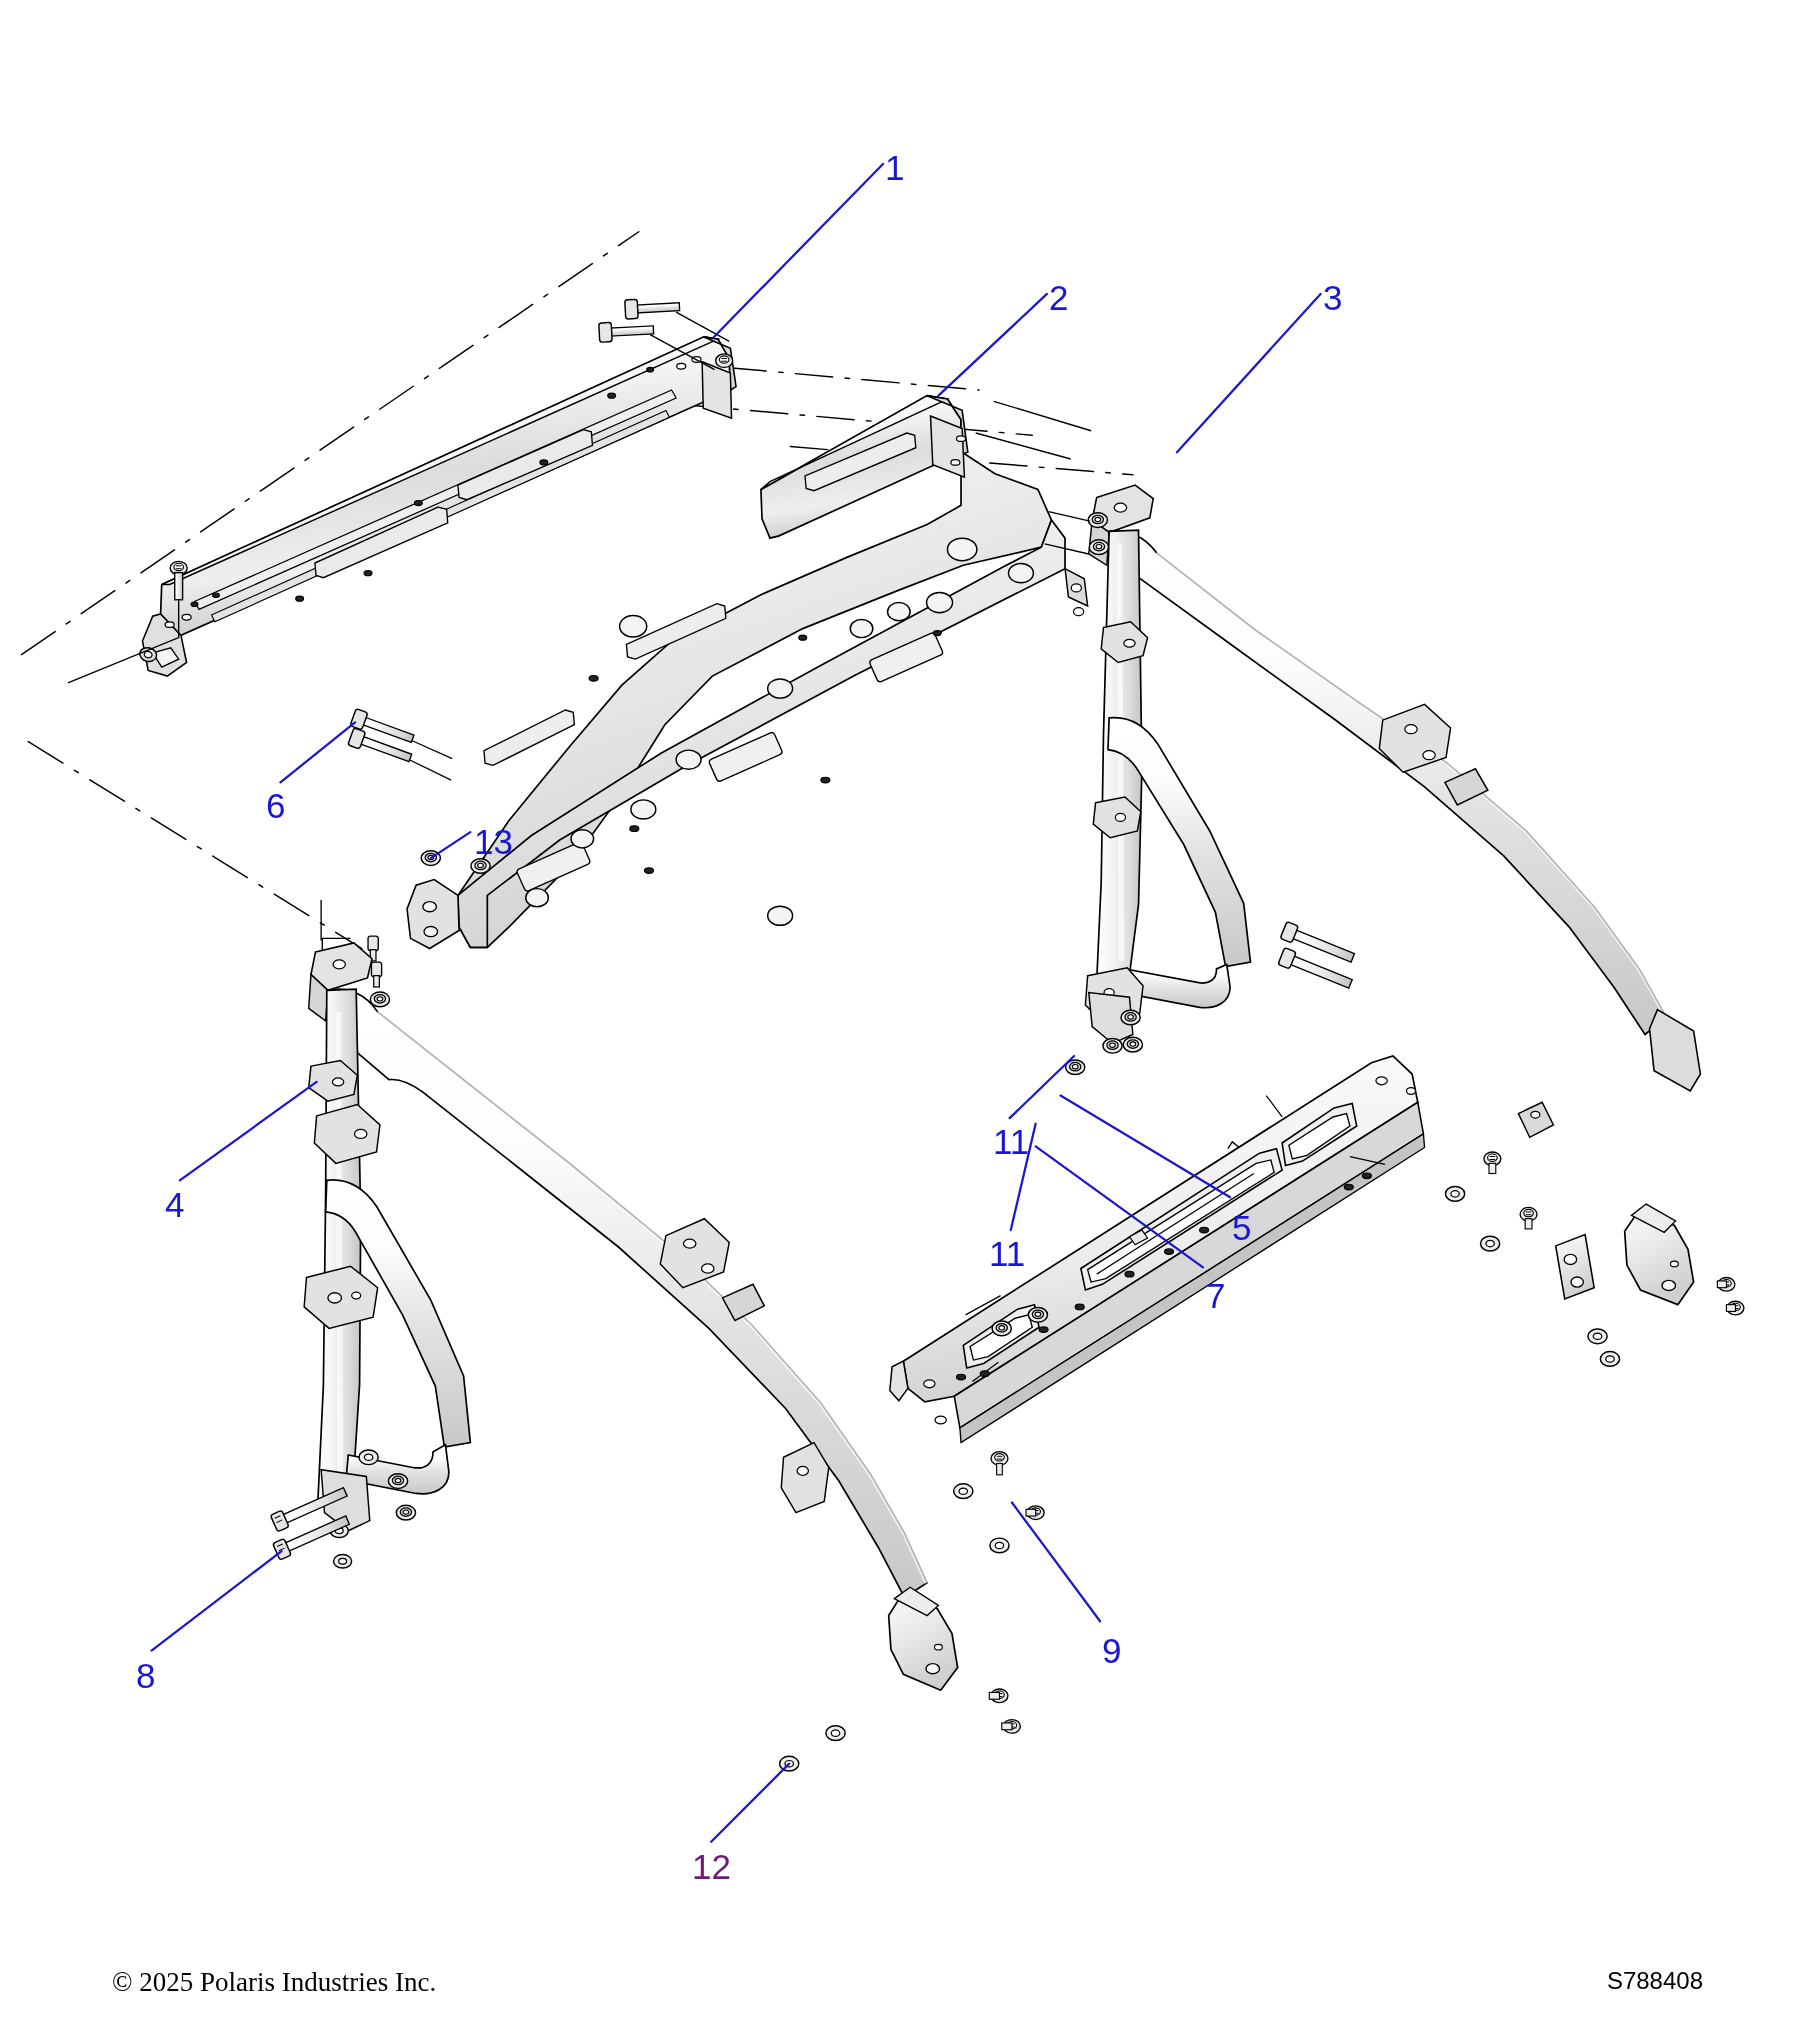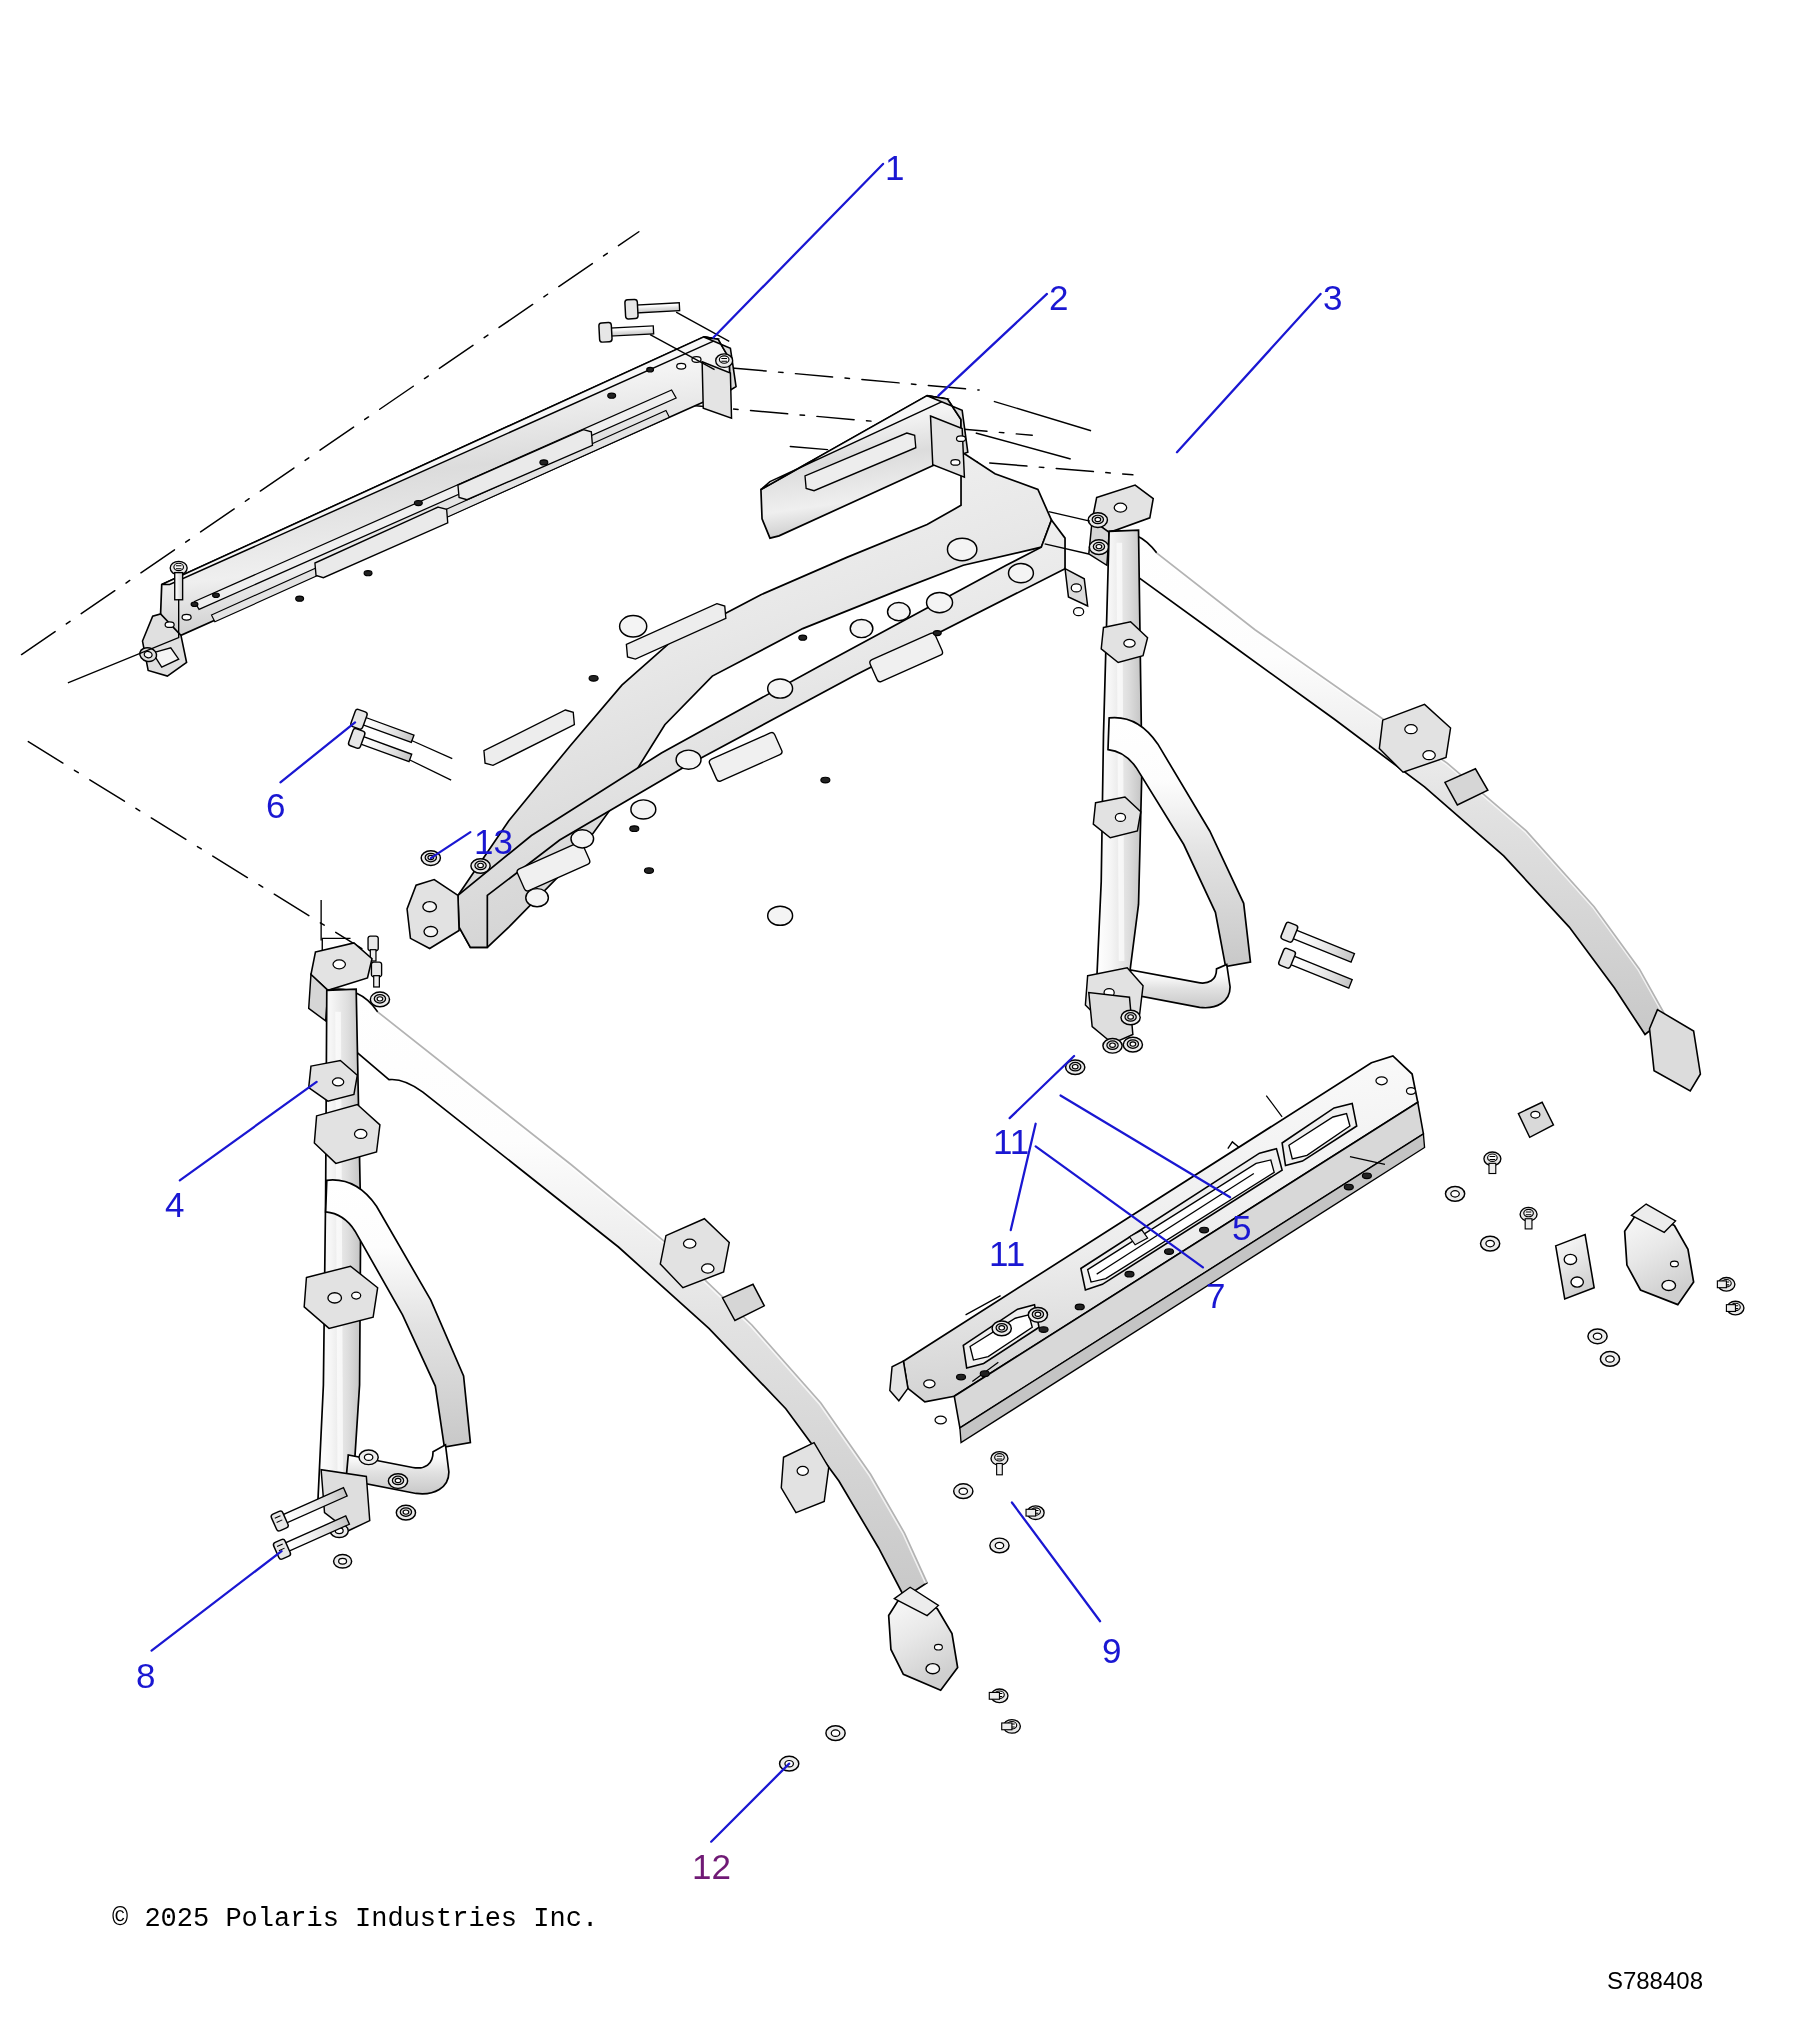--- a/index.html
+++ b/index.html
@@ -1,22 +1,22 @@
 <!DOCTYPE html>
 <html style="font-size:9px"><head>
 <meta charset="utf-8">
 <style>
   html,body{margin:0;padding:0;background:#ffffff;}
   body{width:1809px;height:2035px;font-family:"Liberation Sans",sans-serif;overflow:hidden;}
   #sheet{position:relative;width:1809px;height:2035px;background:#fff;}
   #art{position:absolute;left:0;top:0;width:1809px;height:2035px;}
   .callout{position:absolute;color:#1a17d2;font-family:"Liberation Sans",sans-serif;
            font-size:35px;line-height:35px;font-weight:400;white-space:nowrap;}
-  .footer-left{position:absolute;left:112px;top:1904px;font-size:27px;color:#000;
-               font-family:Liberation Mono, monospace;white-space:nowrap;}
+  .footer-left{position:absolute;left:112px;top:1967px;font-size:27px;color:#000;
+               font-family:Liberation Serif, serif;white-space:nowrap;}
   .footer-right{position:absolute;right:106px;top:1967px;font-size:24px;color:#000;
                 font-family:"Liberation Sans",sans-serif;white-space:nowrap;}
 </style>
 </head>
 <body>
 
 <div id="sheet">
 
   <svg id="art" viewBox="0 0 3200 3600">
     <defs>

